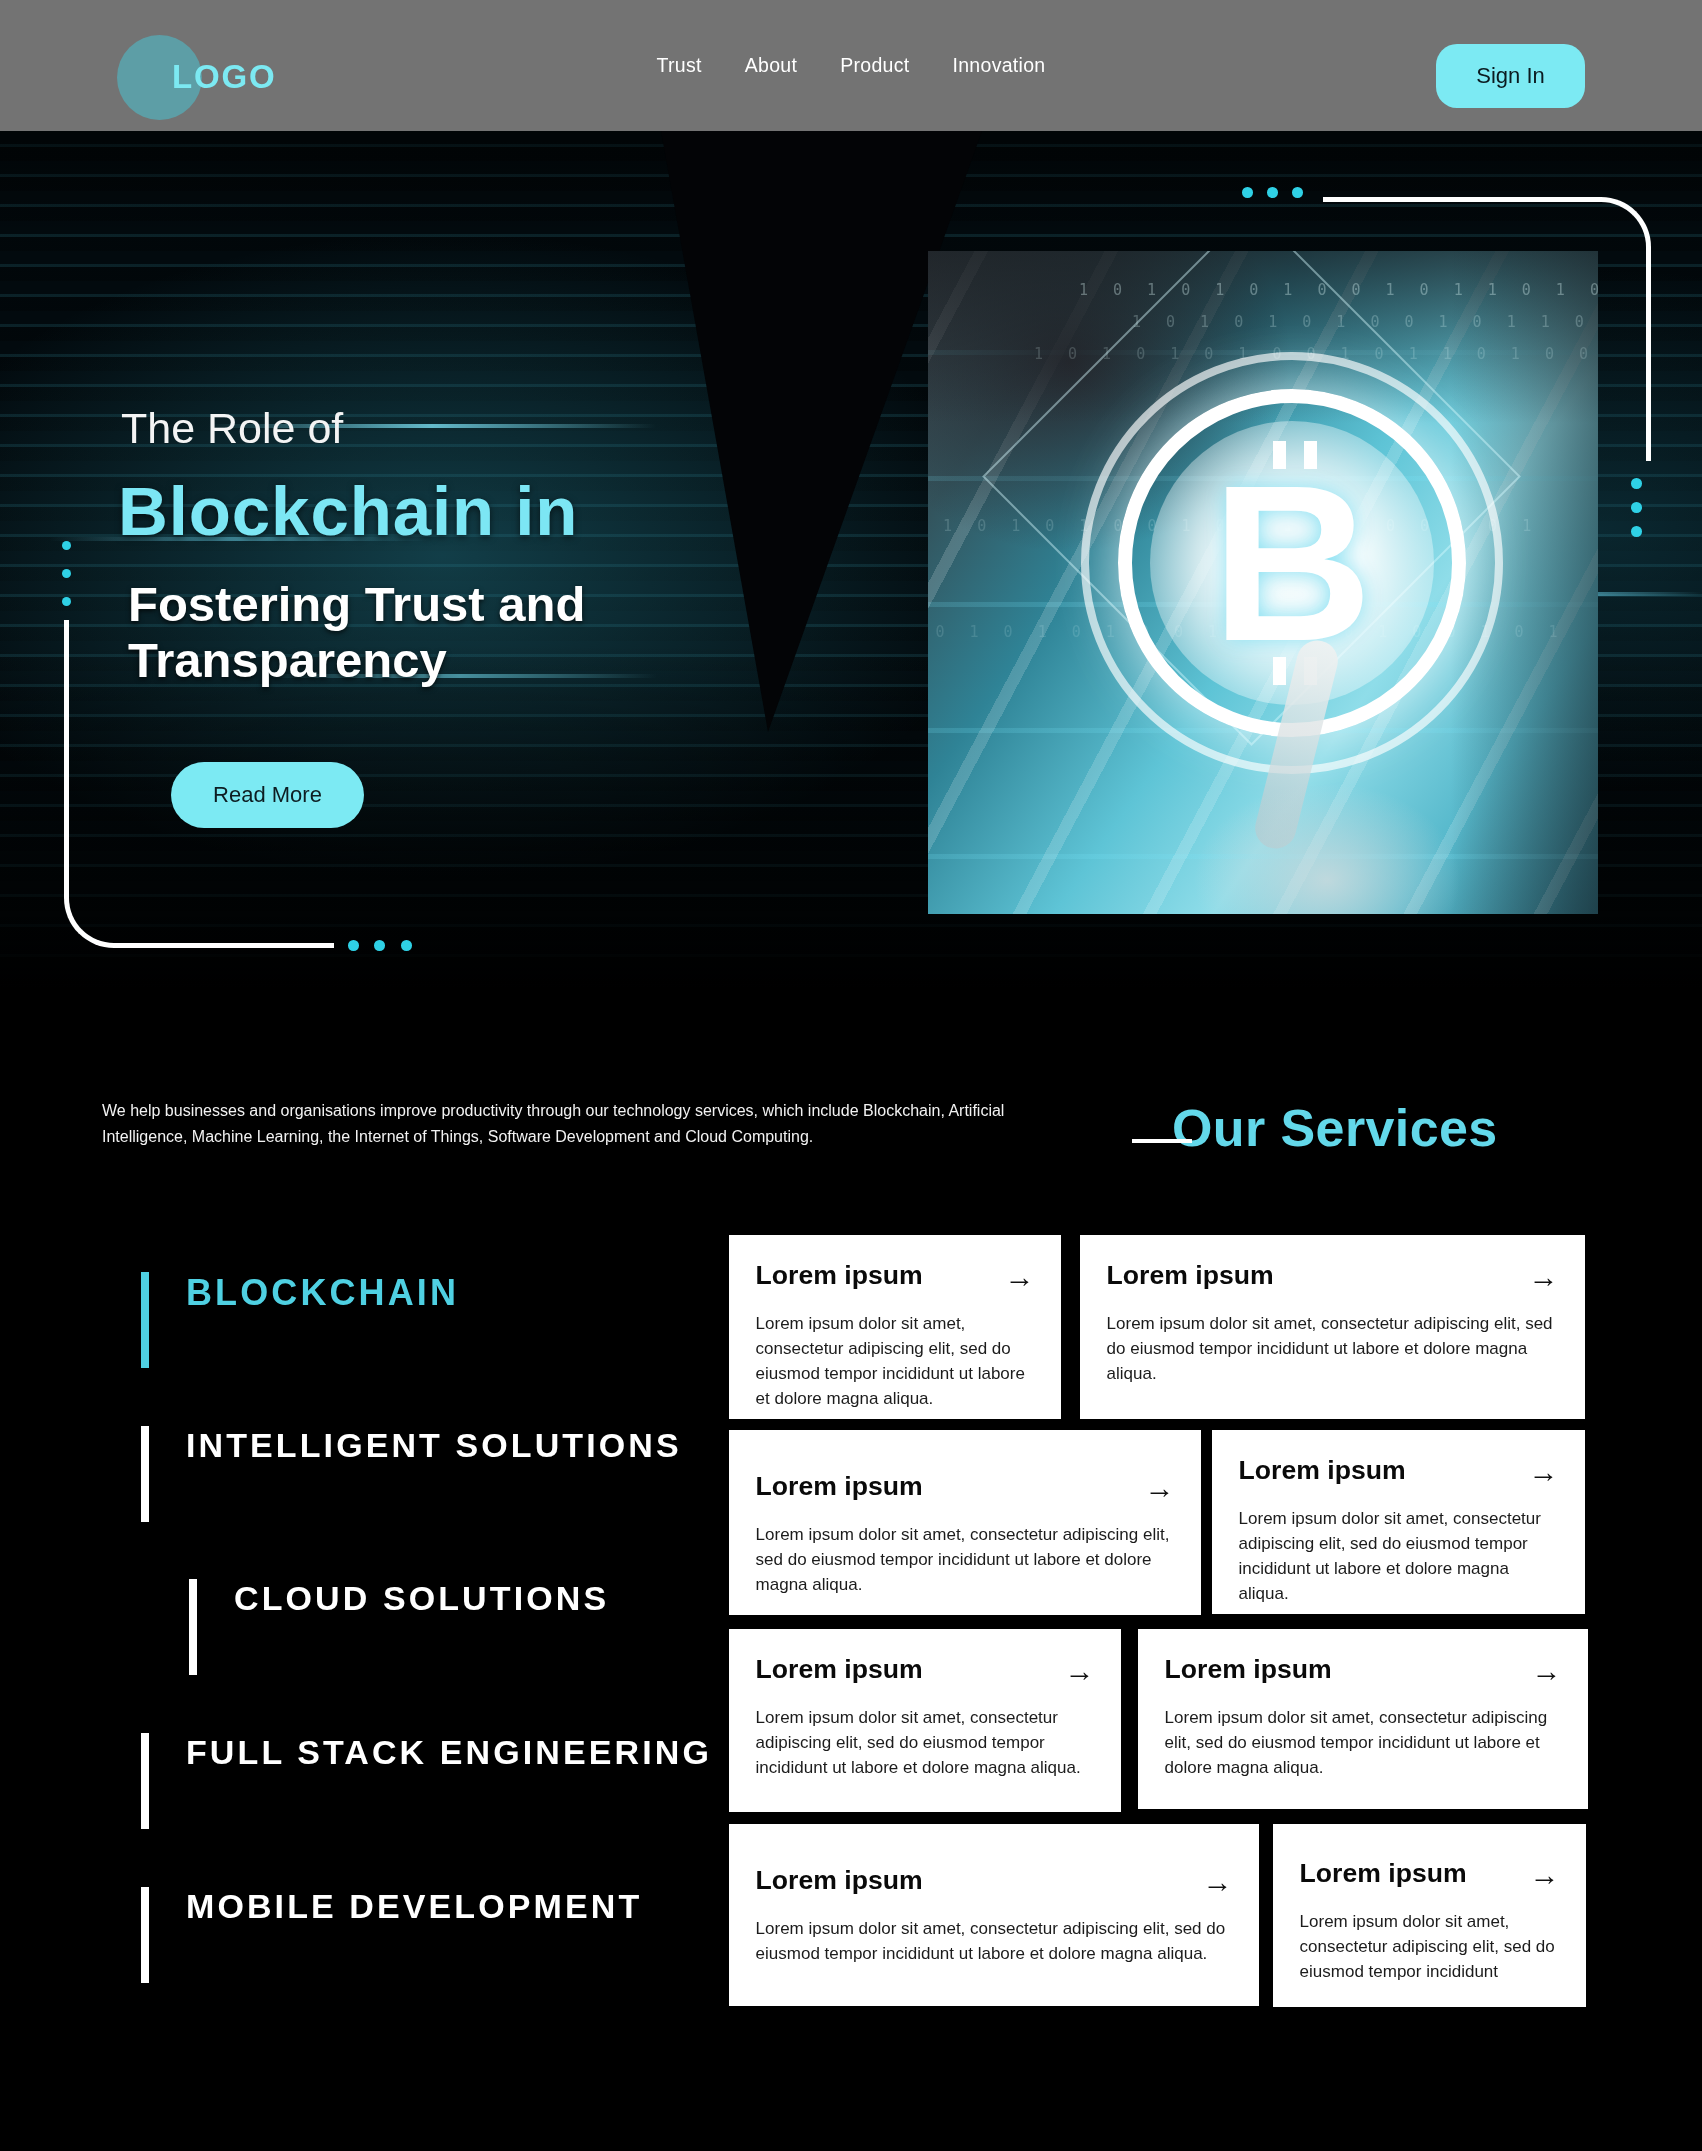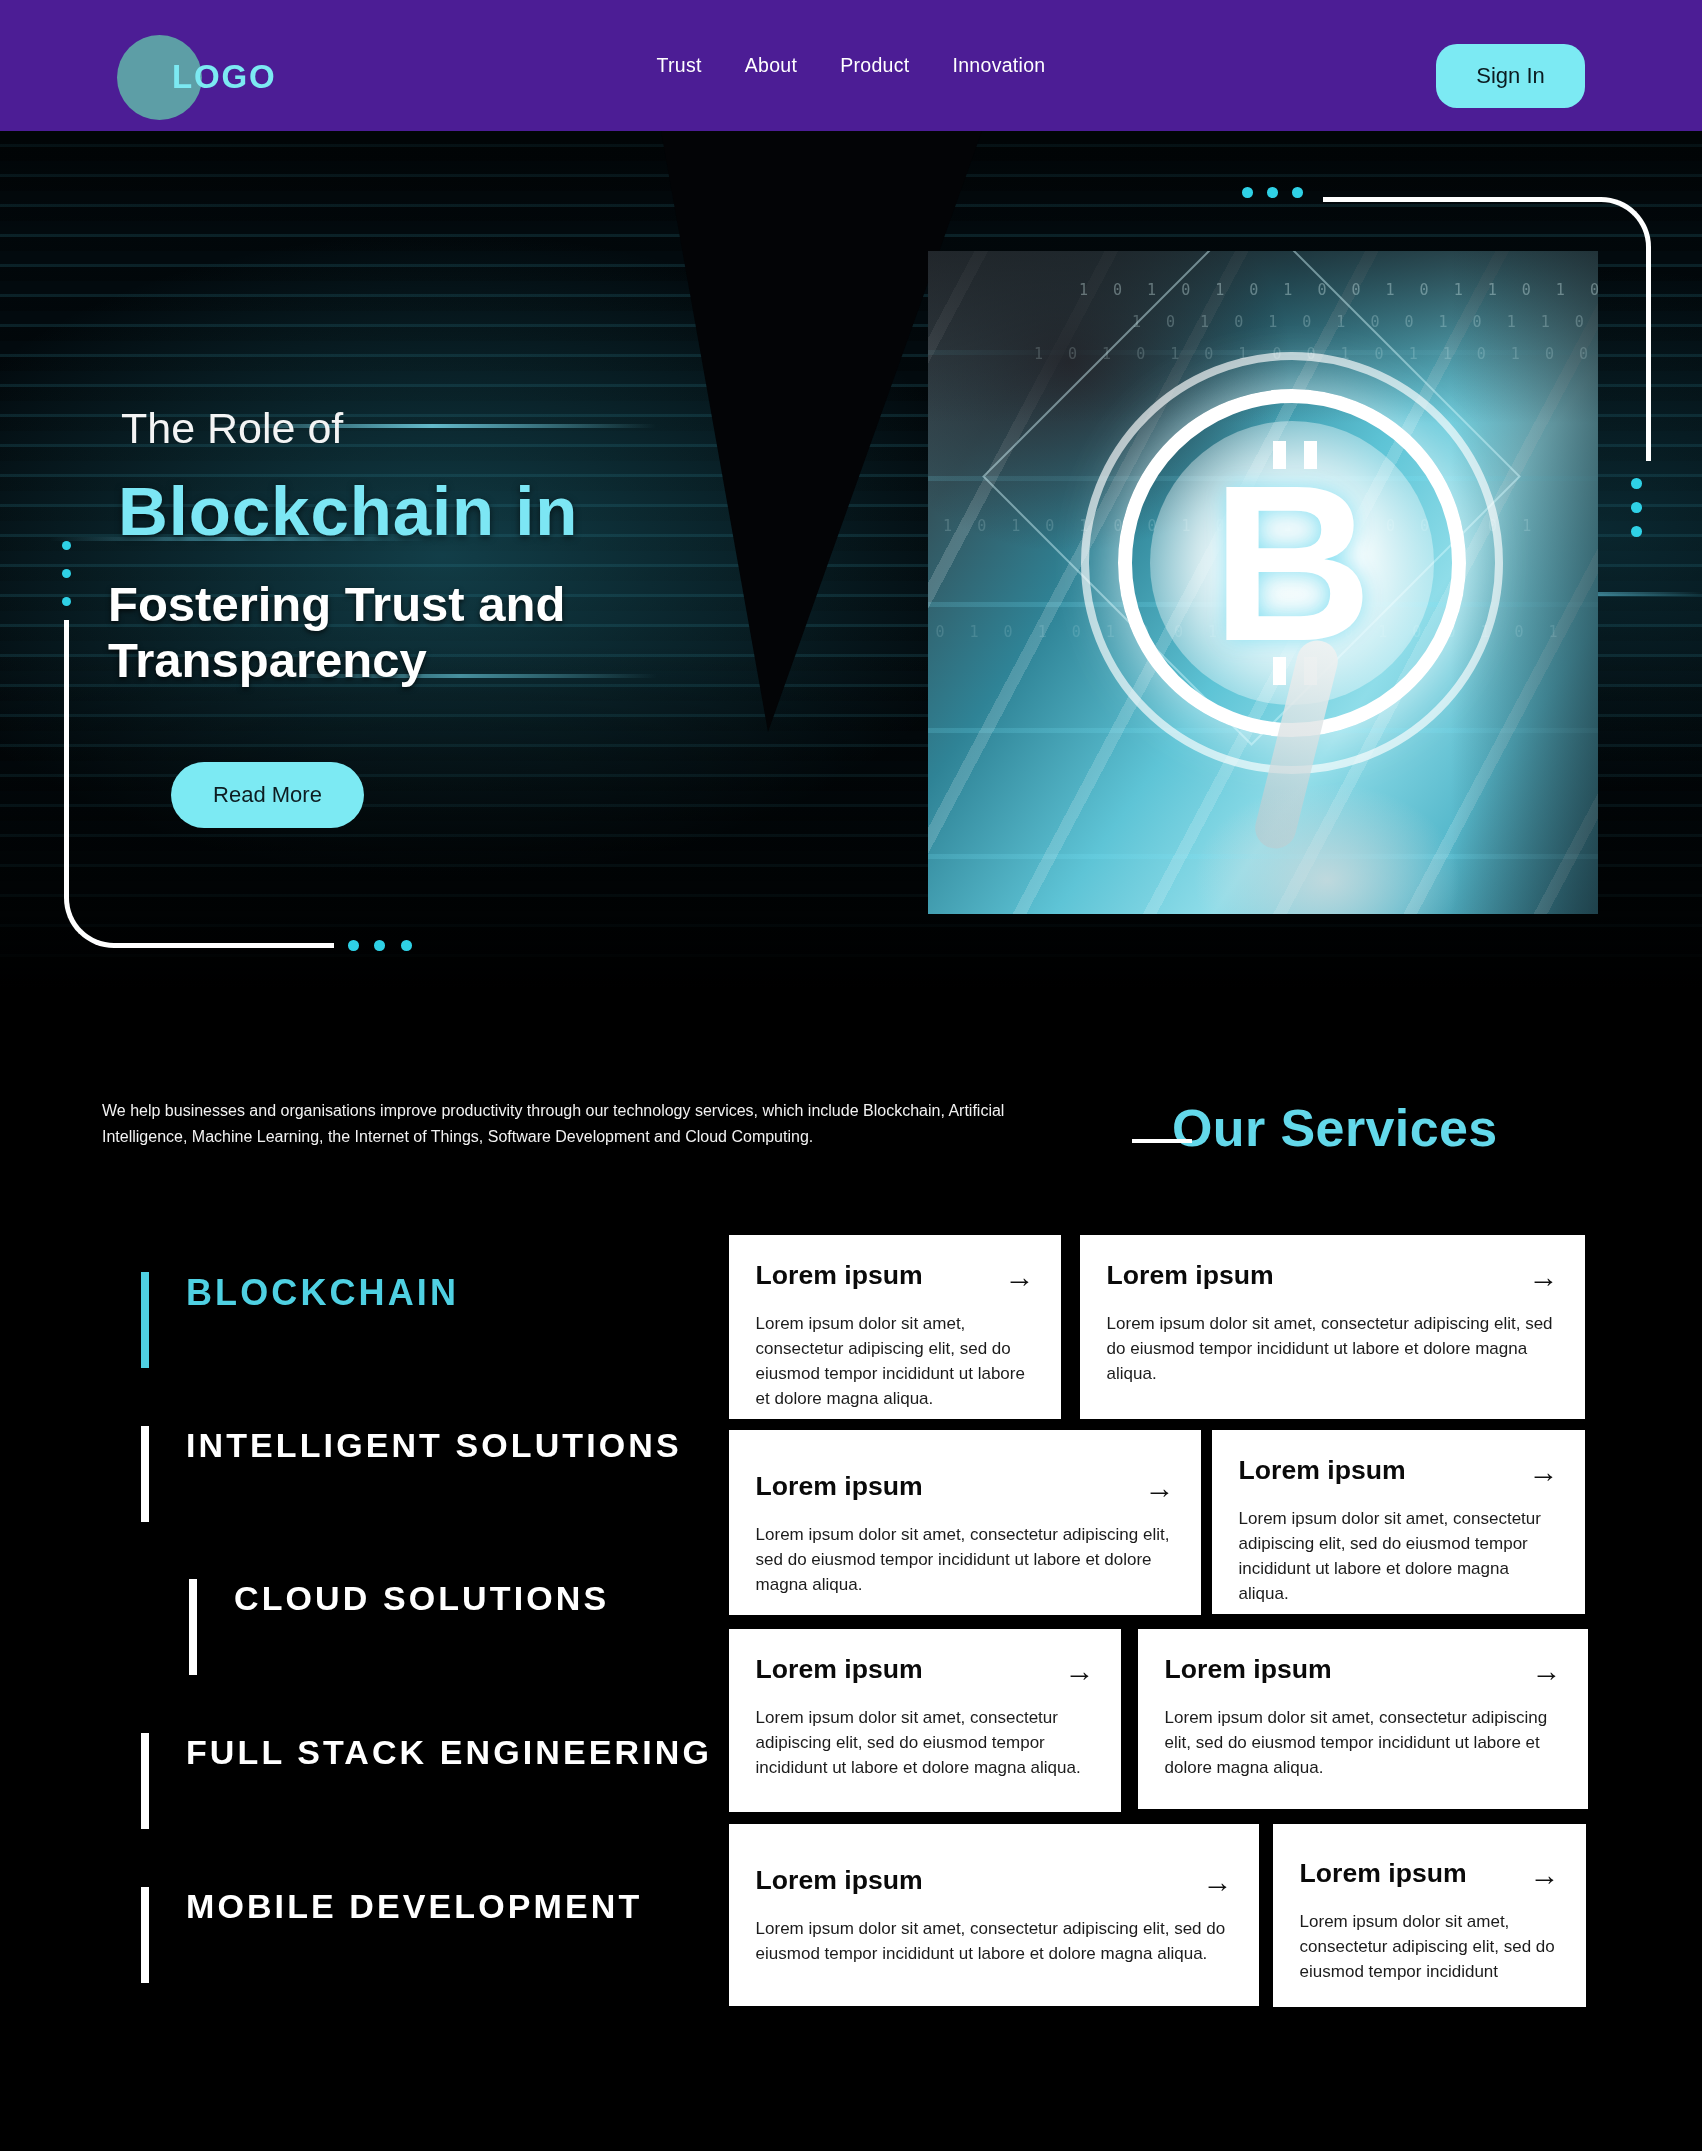--- a/index.html
+++ b/index.html
@@ -1,21 +1,21 @@
 <!DOCTYPE html>
 <html style="font-size:14px"><head>
 <meta charset="utf-8">
 <style>
   * { margin:0; padding:0; box-sizing:border-box; }
   html,body { background:#000; }
   body { font-family:"Liberation Sans", sans-serif; }
   .page { position:relative; width:1702px; height:2151px; background:#000; overflow:hidden; margin:0 auto; }
 
   
-  .header { position:absolute; top:0; left:0; width:1702px; height:131px; background:#4c1d95; z-index:40; }
+  .header { position:absolute; top:0; left:0; width:1702px; height:131px; background:#737373; z-index:40; }
   .logo { position:absolute; left:117px; top:23px; width:213px; height:98px; }
   .logo-circle { position:absolute; left:0; top:12.4px; width:85px; height:85px; border-radius:50%; background:#5d9ea6; }
   .logo-text { position:absolute; left:55px; top:35px; font-size:33px; font-weight:800; letter-spacing:1.8px; color:#7ce9f2; }
   .nav { position:absolute; left:50%; top:0; transform:translateX(-50%); height:131px; display:flex; align-items:center; gap:43px; }
   .nav-item { color:#ffffff; font-size:19.5px; letter-spacing:0.3px; cursor:pointer; white-space:nowrap; }
   .signin { position:absolute; right:117px; top:44px; width:149px; height:64px; border-radius:21px; background:#7ceaf3;
             color:#0b1b20; font-size:22px; font-weight:500; display:flex; align-items:center; justify-content:center; cursor:pointer; }
 
   
   .hero { position:absolute; top:131px; left:0; width:1702px; height:884px; overflow:hidden;
@@ -70,21 +70,21 @@
               border-top:5.3px solid #fff; border-right:5.3px solid #fff; border-top-right-radius:50px; }
   .frame-bl { position:absolute; left:64px; top:489px; width:270px; height:328px;
               border-left:5.3px solid #fff; border-bottom:5.3px solid #fff; border-bottom-left-radius:50px; }
   .dot { position:absolute; border-radius:50%; background:#2fd1e6; }
   .d12 { width:10.6px; height:10.6px; } .d10 { width:8.9px; height:8.9px; }
 
   
   .eyebrow { position:absolute; left:121px; top:273px; font-size:43px; font-weight:400; color:#f4f4f4; }
   .title-accent { position:absolute; left:118px; top:341px; font-size:69px; font-weight:800; letter-spacing:0.9px;
                   color:#7ce6f4; text-shadow:0 1.8px 7px rgba(0,0,0,.6); }
-  .title-rest { position:absolute; left:108px; top:445px; font-size:49px; font-weight:800; color:#ffffff;
+  .title-rest { position:absolute; left:128px; top:445px; font-size:49px; font-weight:800; color:#ffffff;
                 line-height:56px; text-shadow:0 1.8px 5.3px rgba(0,0,0,.7); }
   .cta { position:absolute; left:171px; top:631px; width:193px; height:66px; border-radius:35px; background:#7ceaf3;
          color:#0d1d22; font-size:22px; display:flex; align-items:center; justify-content:center; cursor:pointer; }
 
   
   .services { position:absolute; top:1015px; left:0; width:1702px; height:1136px; background:#000; }
   .intro { position:absolute; left:102px; top:83px; width:922px; font-size:16px; line-height:26px; color:#f2f2f2; }
   .svc-dash { position:absolute; left:1132px; top:124px; width:60px; height:4.4px; background:#ffffff; z-index:2; }
   .svc-heading { position:absolute; left:1172px; top:83px; font-size:52px; font-weight:800; color:#63d8ea; letter-spacing:0.4px; }
 

